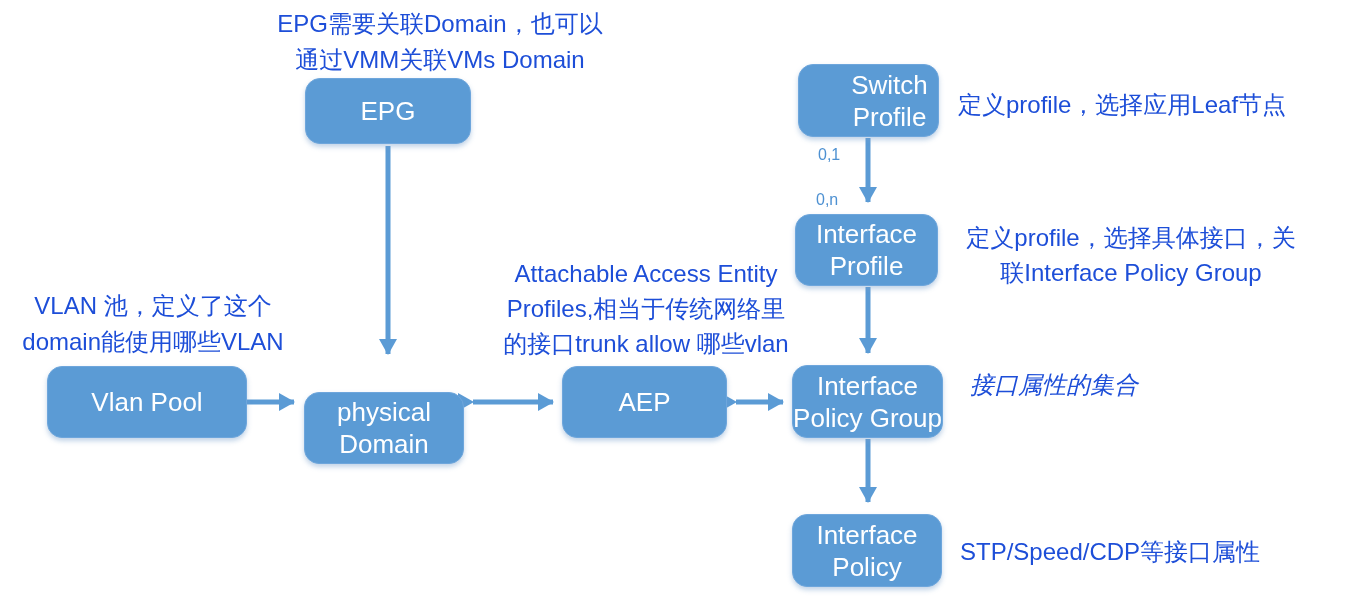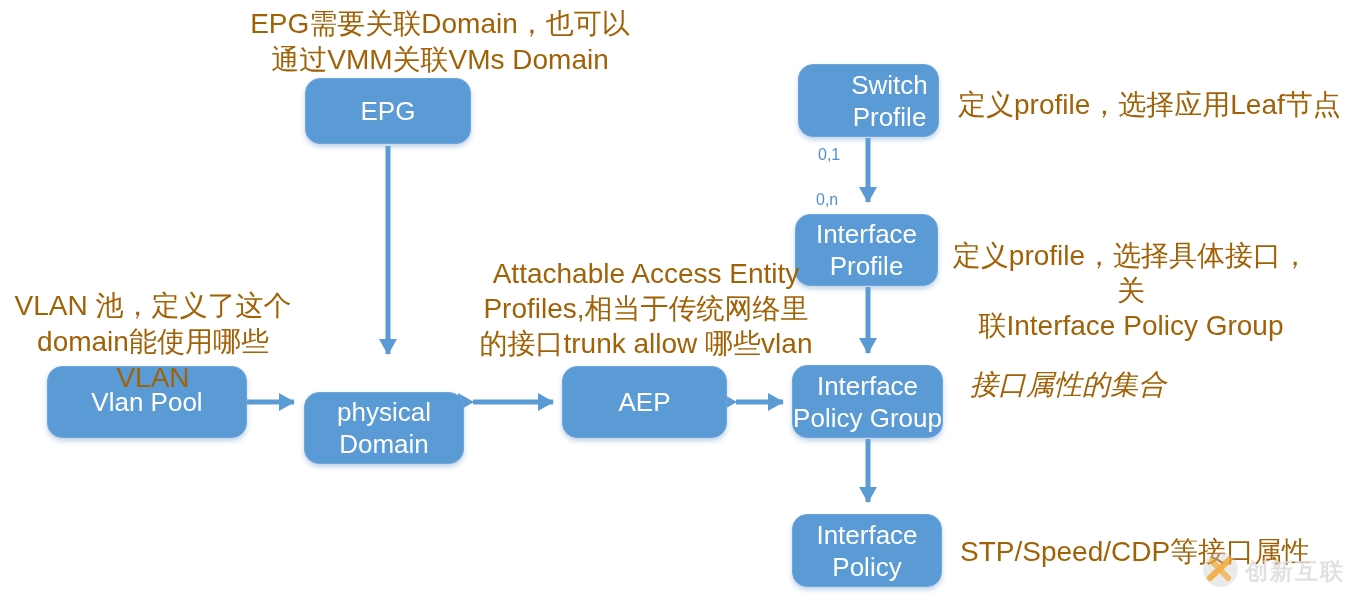--- a/index.html
+++ b/index.html
@@ -36,31 +36,31 @@
   #node-interface-profile      { left:795px; top:214px; width:143px; height:72px; }
   #node-vlan-pool              { left:47px;  top:366px; width:200px; height:72px; }
   #node-physical-domain        { left:304px; top:366px; width:160px; height:72px;margin-top:26px; }
   #node-aep                    { left:562px; top:366px; width:165px; height:72px; }
   #node-interface-policy-group { left:792px; top:365px; width:151px; height:73px; }
   #node-interface-policy       { left:792px; top:514px; width:150px; height:73px; }
 
   
   .note {
     position: absolute;
-    color: #a16207;
-    font-size: 28px;
+    color: #1d4ed8;
+    font-size: 24px;
     line-height: 36px;
     white-space: pre-line;
     text-align: center;
   }
   #note-epg               { left:240px; top:6px;   width:400px; }
   #note-vlan-pool         { left:2px;   top:288px; width:302px; }
   #note-aep               { left:478px; top:256px; width:336px; line-height:35px; }
   #note-switch-profile    { left:958px; top:87px;  width:385px; text-align:left; white-space:nowrap; }
-  #note-interface-profile { left:950px; top:220px; width:362px; line-height:35px;margin-top:18px; }
+  #note-interface-profile { left:950px; top:220px; width:362px; line-height:35px; }
   #note-ipg               { left:970px; top:367px; width:330px; text-align:left; white-space:nowrap;font-style:italic; }
   #note-interface-policy  { left:960px; top:534px; width:340px; text-align:left; white-space:nowrap; }
 
   .cardinality {
     position: absolute;
     color: #4e91d2;
     font-size: 16px;
     line-height: 16px;
   }
   #card-upper { left:818px; top:147px; }
@@ -136,24 +136,14 @@
 的接口trunk allow 哪些vlan</div>
   <div class="note" id="note-switch-profile">定义profile，选择应用Leaf节点</div>
   <div class="note" id="note-interface-profile">定义profile，选择具体接口，关
 联Interface Policy Group</div>
   <div class="note" id="note-ipg">接口属性的集合</div>
   <div class="note" id="note-interface-policy">STP/Speed/CDP等接口属性</div>
 
   <div class="cardinality" id="card-upper">0,1</div>
   <div class="cardinality" id="card-lower">0,n</div>
 
-  <div class="watermark">
-    <span>
-      <svg width="37" height="37" viewBox="0 0 37 37">
-        <circle cx="18.5" cy="18.5" r="17.5" fill="#c9c9c9" opacity="0.45"></circle>
-        <path d="M8 27 L27 9" stroke="#f0a52e" stroke-width="6" stroke-linecap="round" fill="none"></path>
-        <path d="M10 10 L26 27" stroke="#f0a52e" stroke-width="6" stroke-linecap="round" fill="none" opacity="0.8"></path>
-      </svg>
-    </span>
-    <span class="wm-text">创新互联</span>
-  </div>
 
 </div>
 
 </body></html>

